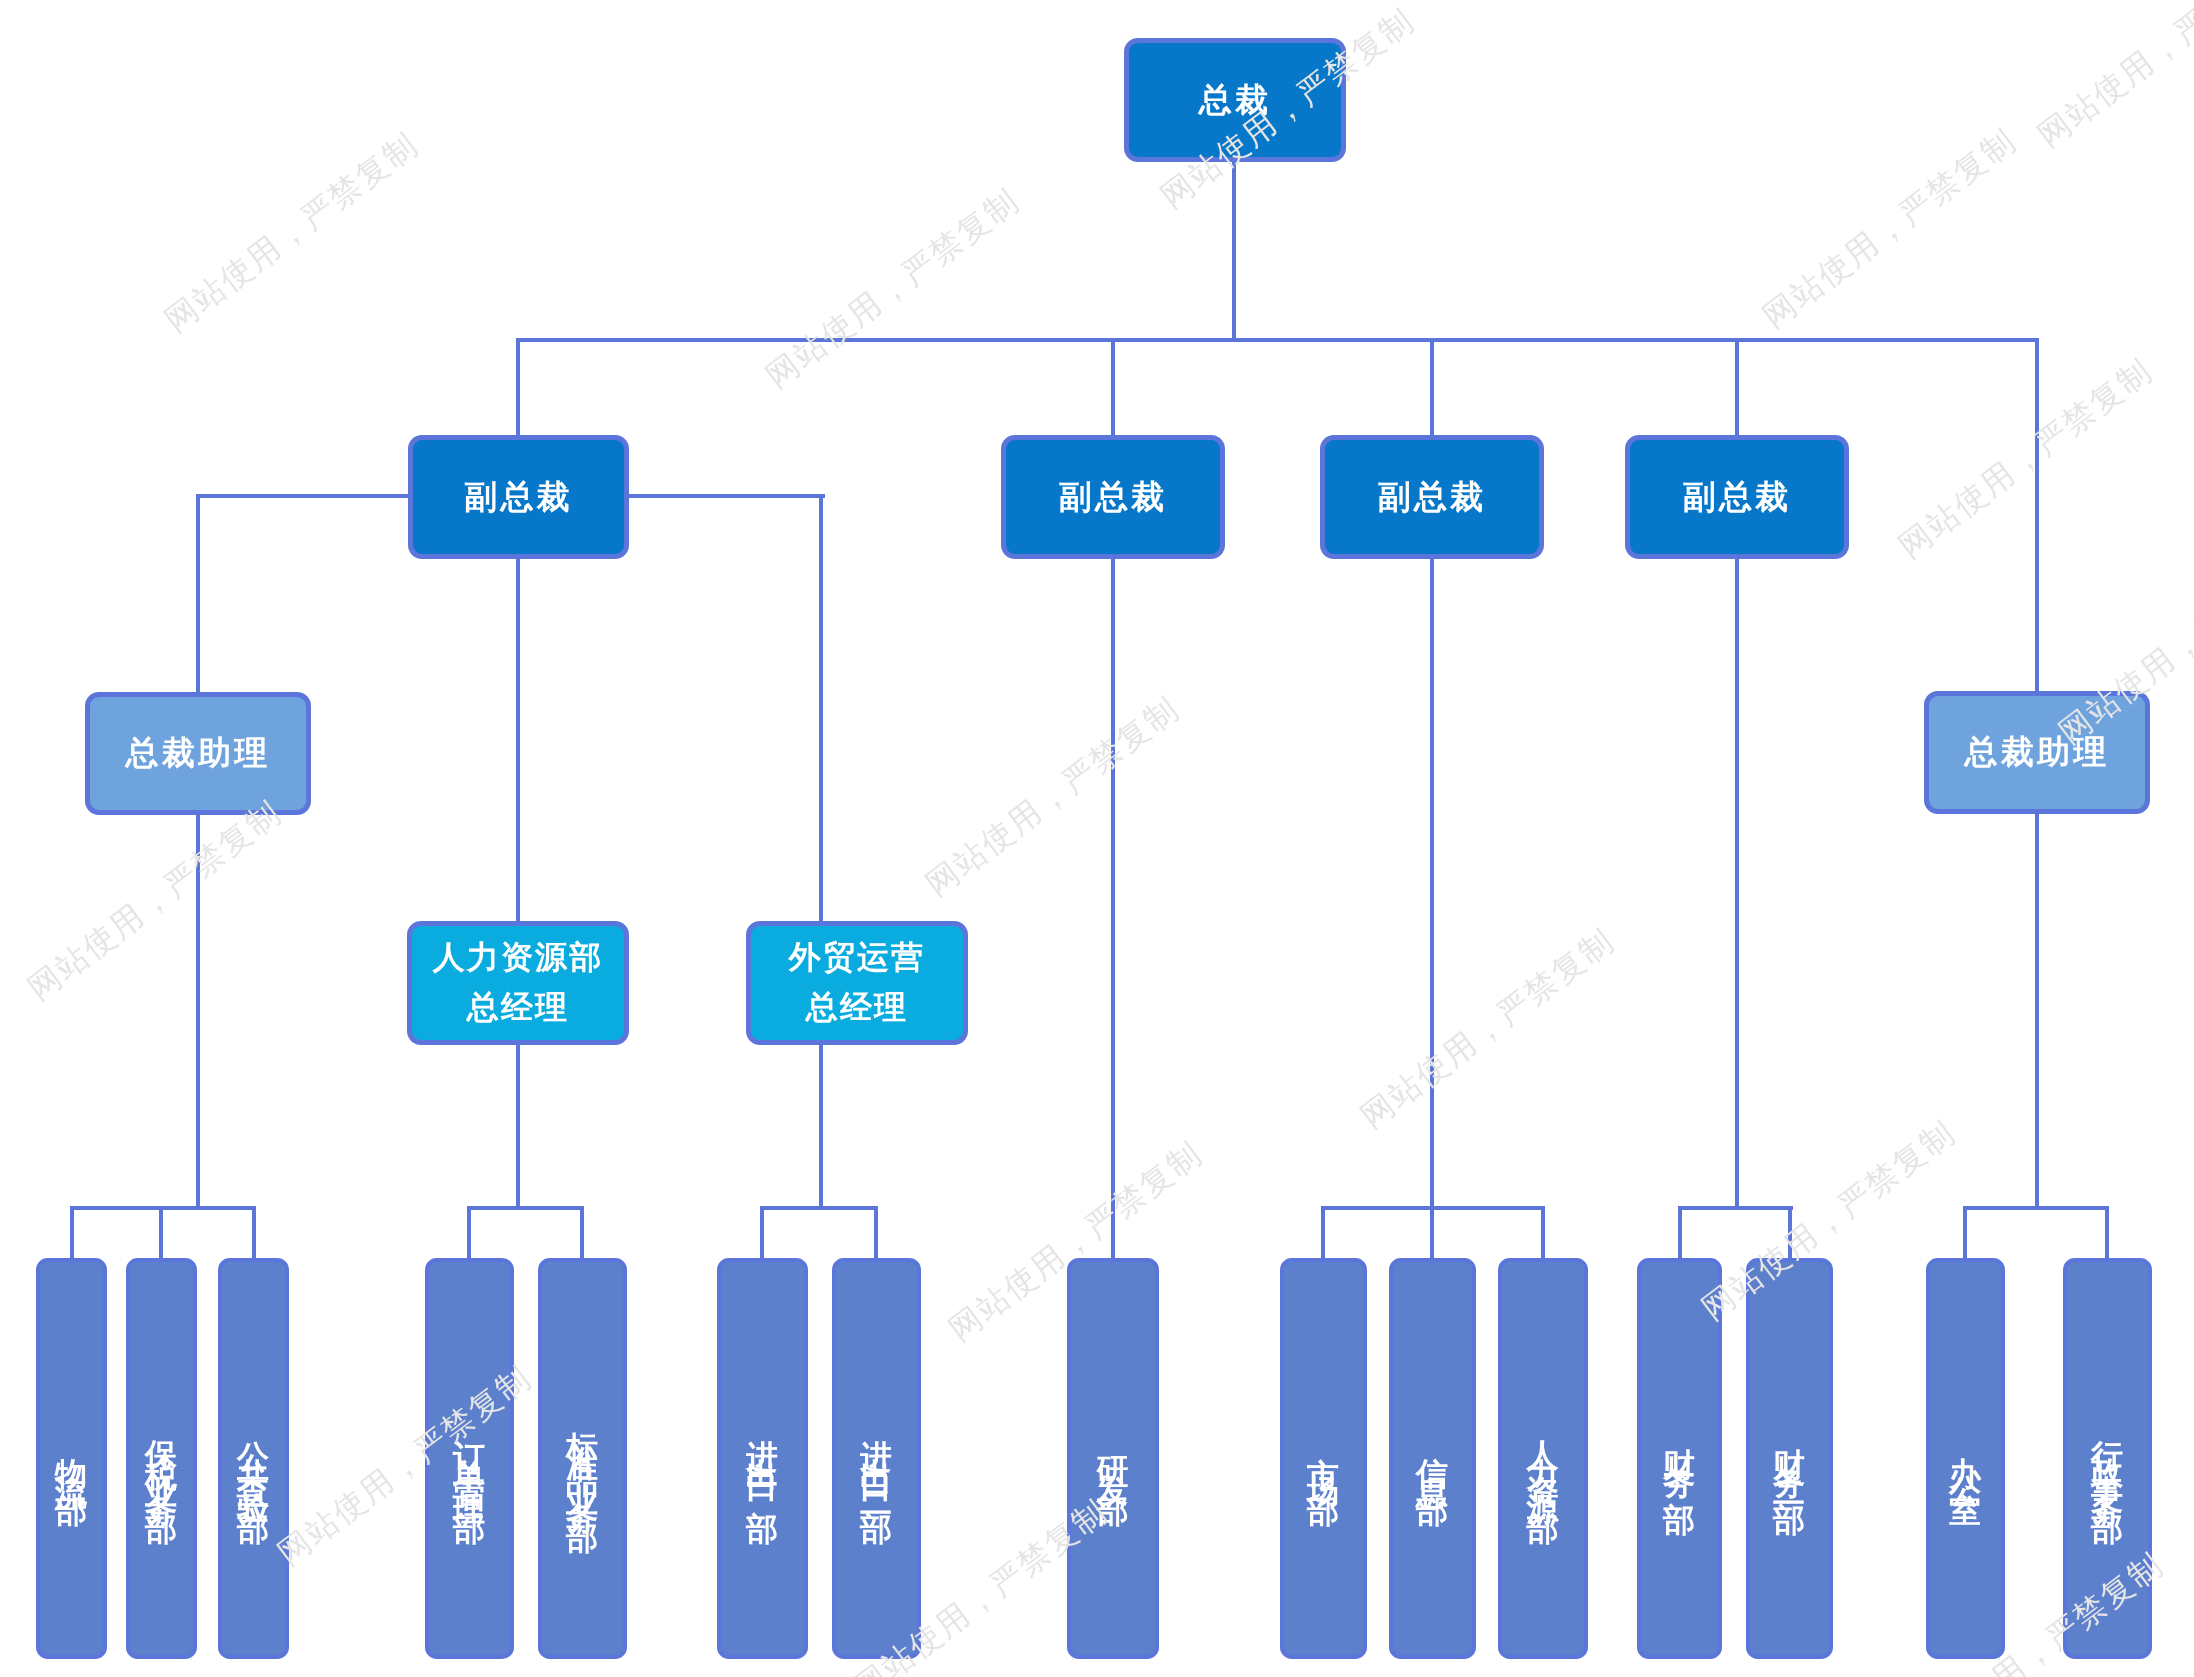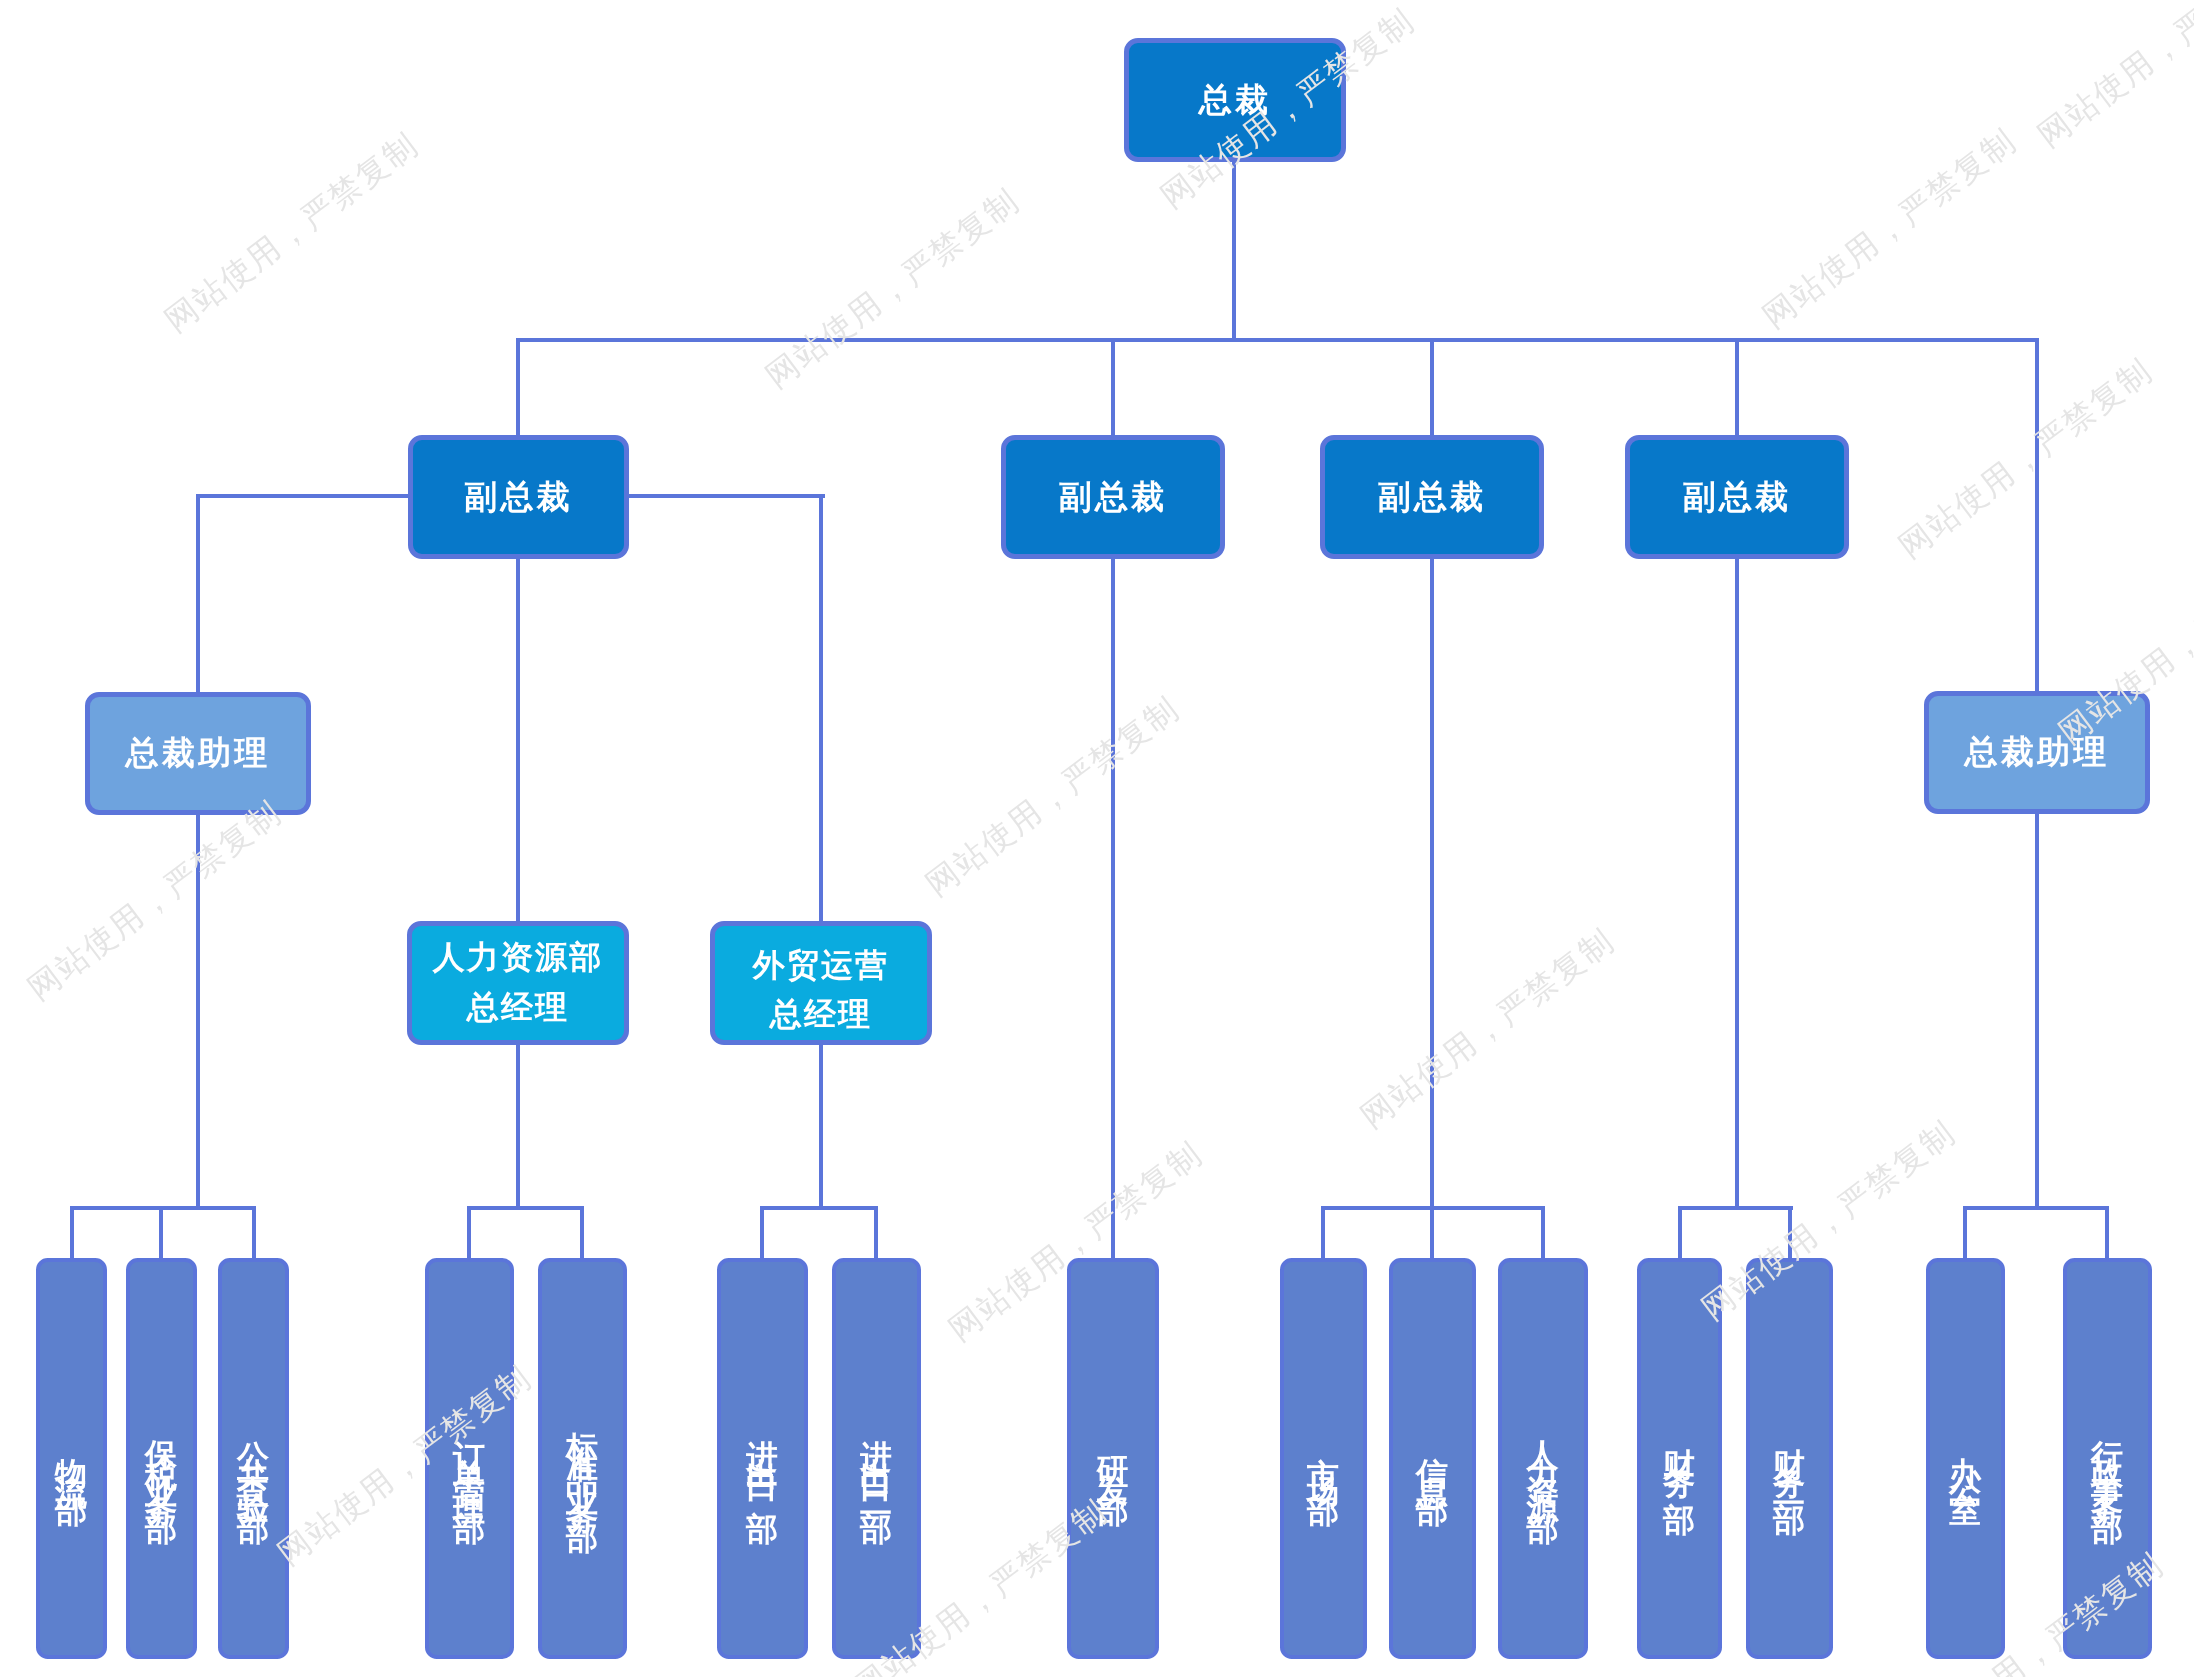--- a/index.html
+++ b/index.html
@@ -94,21 +94,21 @@
     <span class="lbl">总裁助理</span>
   </div>
   <div class="node asst" style="left:1924px;top:691px;width:226px;height:123px;">
     <span class="lbl">总裁助理</span>
   </div>
 
   <div class="node gm" style="left:407px;top:921px;width:222px;height:124px;">
     <span class="lbl">人力资源部
 总经理</span>
   </div>
-  <div class="node gm" style="left:710px;top:921px;width:222px;height:124px;align-items:flex-end;">
+  <div class="node gm" style="left:746px;top:921px;width:222px;height:124px;">
     <span class="lbl">外贸运营
 总经理</span>
   </div>
 
   <div class="node dept" style="left:36px;top:1258px;width:71px;height:401px;">
     <span class="lbl">物流部</span>
   </div>
   <div class="node dept" style="left:126px;top:1258px;width:71px;height:401px;">
     <span class="lbl">保税业务部</span>
   </div>

